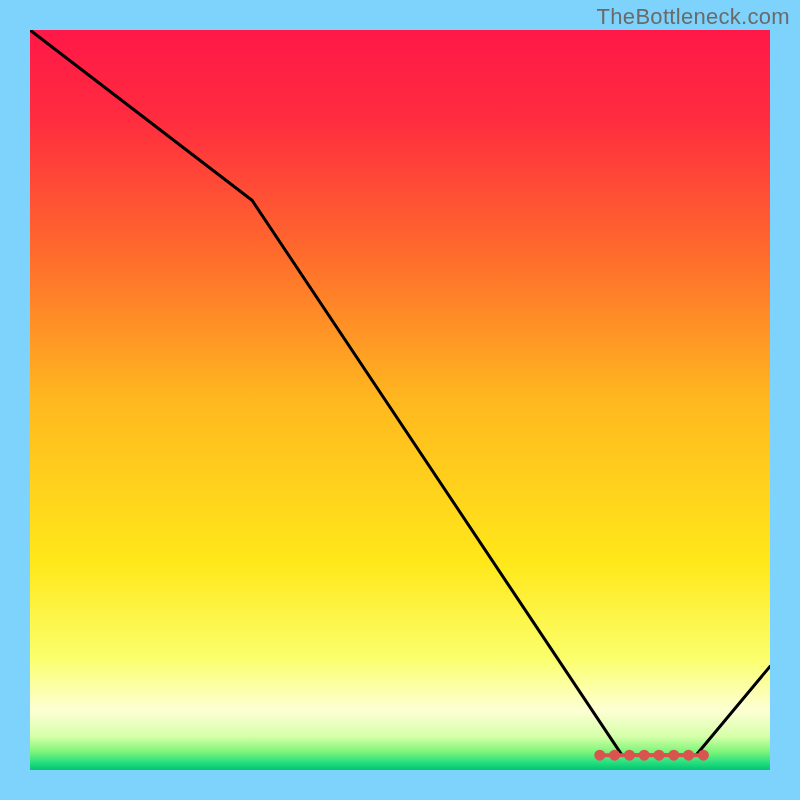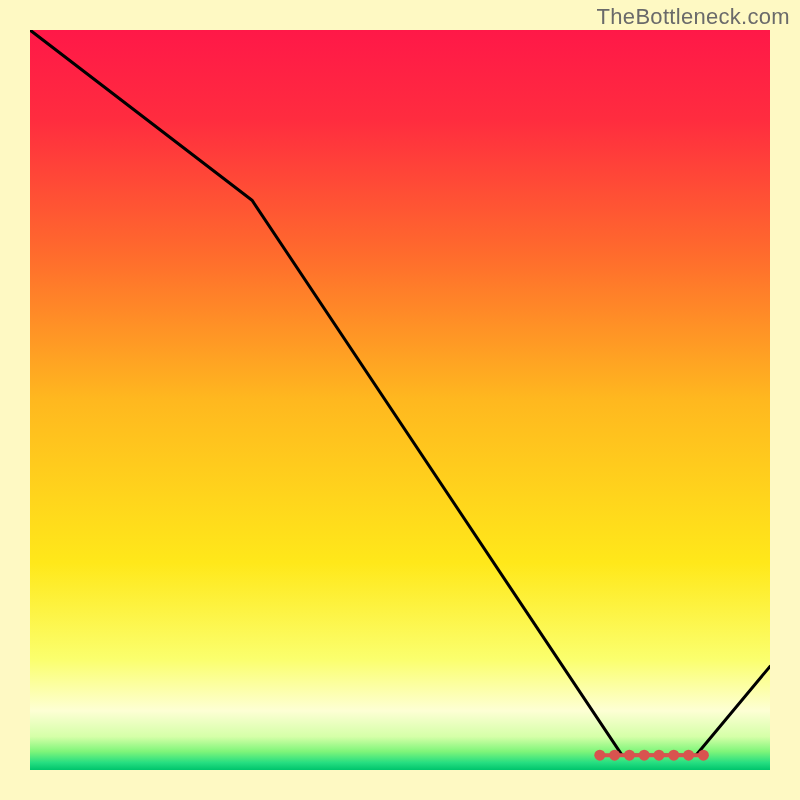--- a/index.html
+++ b/index.html
@@ -8,21 +8,21 @@
     width: 800px;
     height: 800px;
     background: #000;
     overflow: hidden;
     font-family: Arial, Helvetica, sans-serif;
   }
   .outer {
     position: relative;
     width: 800px;
     height: 800px;
-    background: #fef9c3;
+    background: #7dd3fc;
   }
   .watermark {
     position: absolute;
     top: 4px;
     right: 10px;
     color: #6a6a6a;
     font-size: 22px;
     font-weight: 500;
     letter-spacing: 0.3px;
   }

